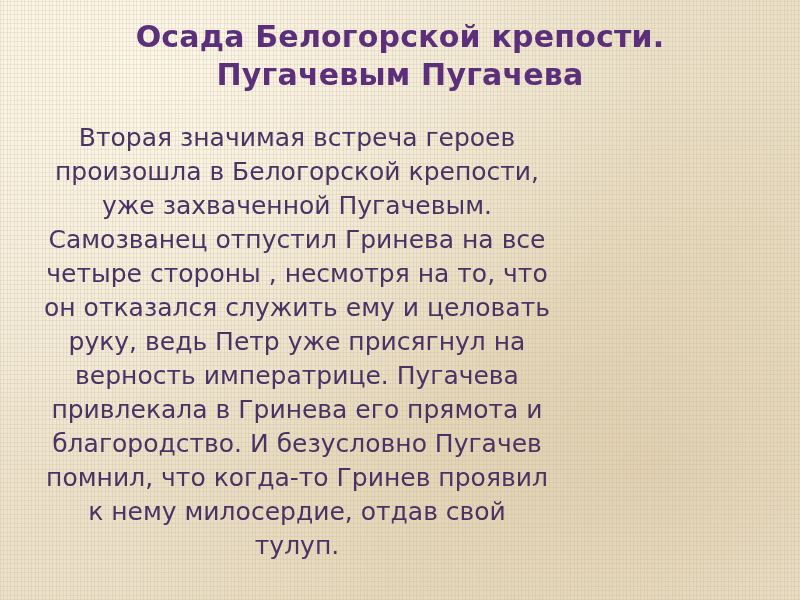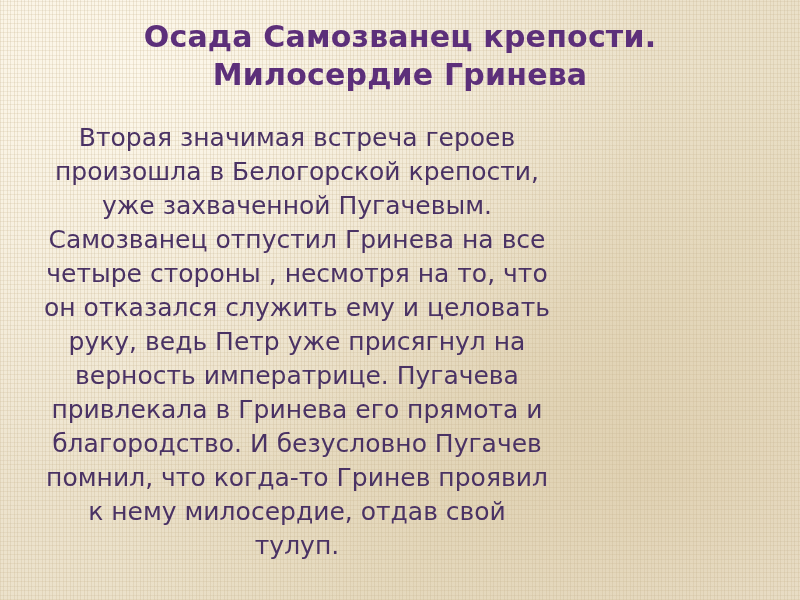--- a/index.html
+++ b/index.html
@@ -71,18 +71,18 @@
     text-align: center;
     white-space: pre-wrap;
   }
 </style>
 </head>
 <body>
 
 <div class="slide">
   <div class="content">
     <h1 class="title">
-      <span class="line">Осада Самозванец крепости.</span>
-      <span class="line">Милосердие Гринева</span>
+      <span class="line">Осада Белогорской крепости.</span>
+      <span class="line">Пугачевым Пугачева</span>
     </h1>
     <p class="body-text">Вторая значимая встреча героев произошла в Белогорской крепости, уже захваченной Пугачевым. Самозванец отпустил Гринева на все четыре стороны , несмотря на то, что он отказался служить ему и целовать руку, ведь Петр уже присягнул на верность императрице. Пугачева привлекала в Гринева его прямота и благородство. И безусловно Пугачев помнил, что когда-то Гринев проявил к нему милосердие, отдав свой тулуп.</p>
   </div>
 </div>
 
 </body></html>

